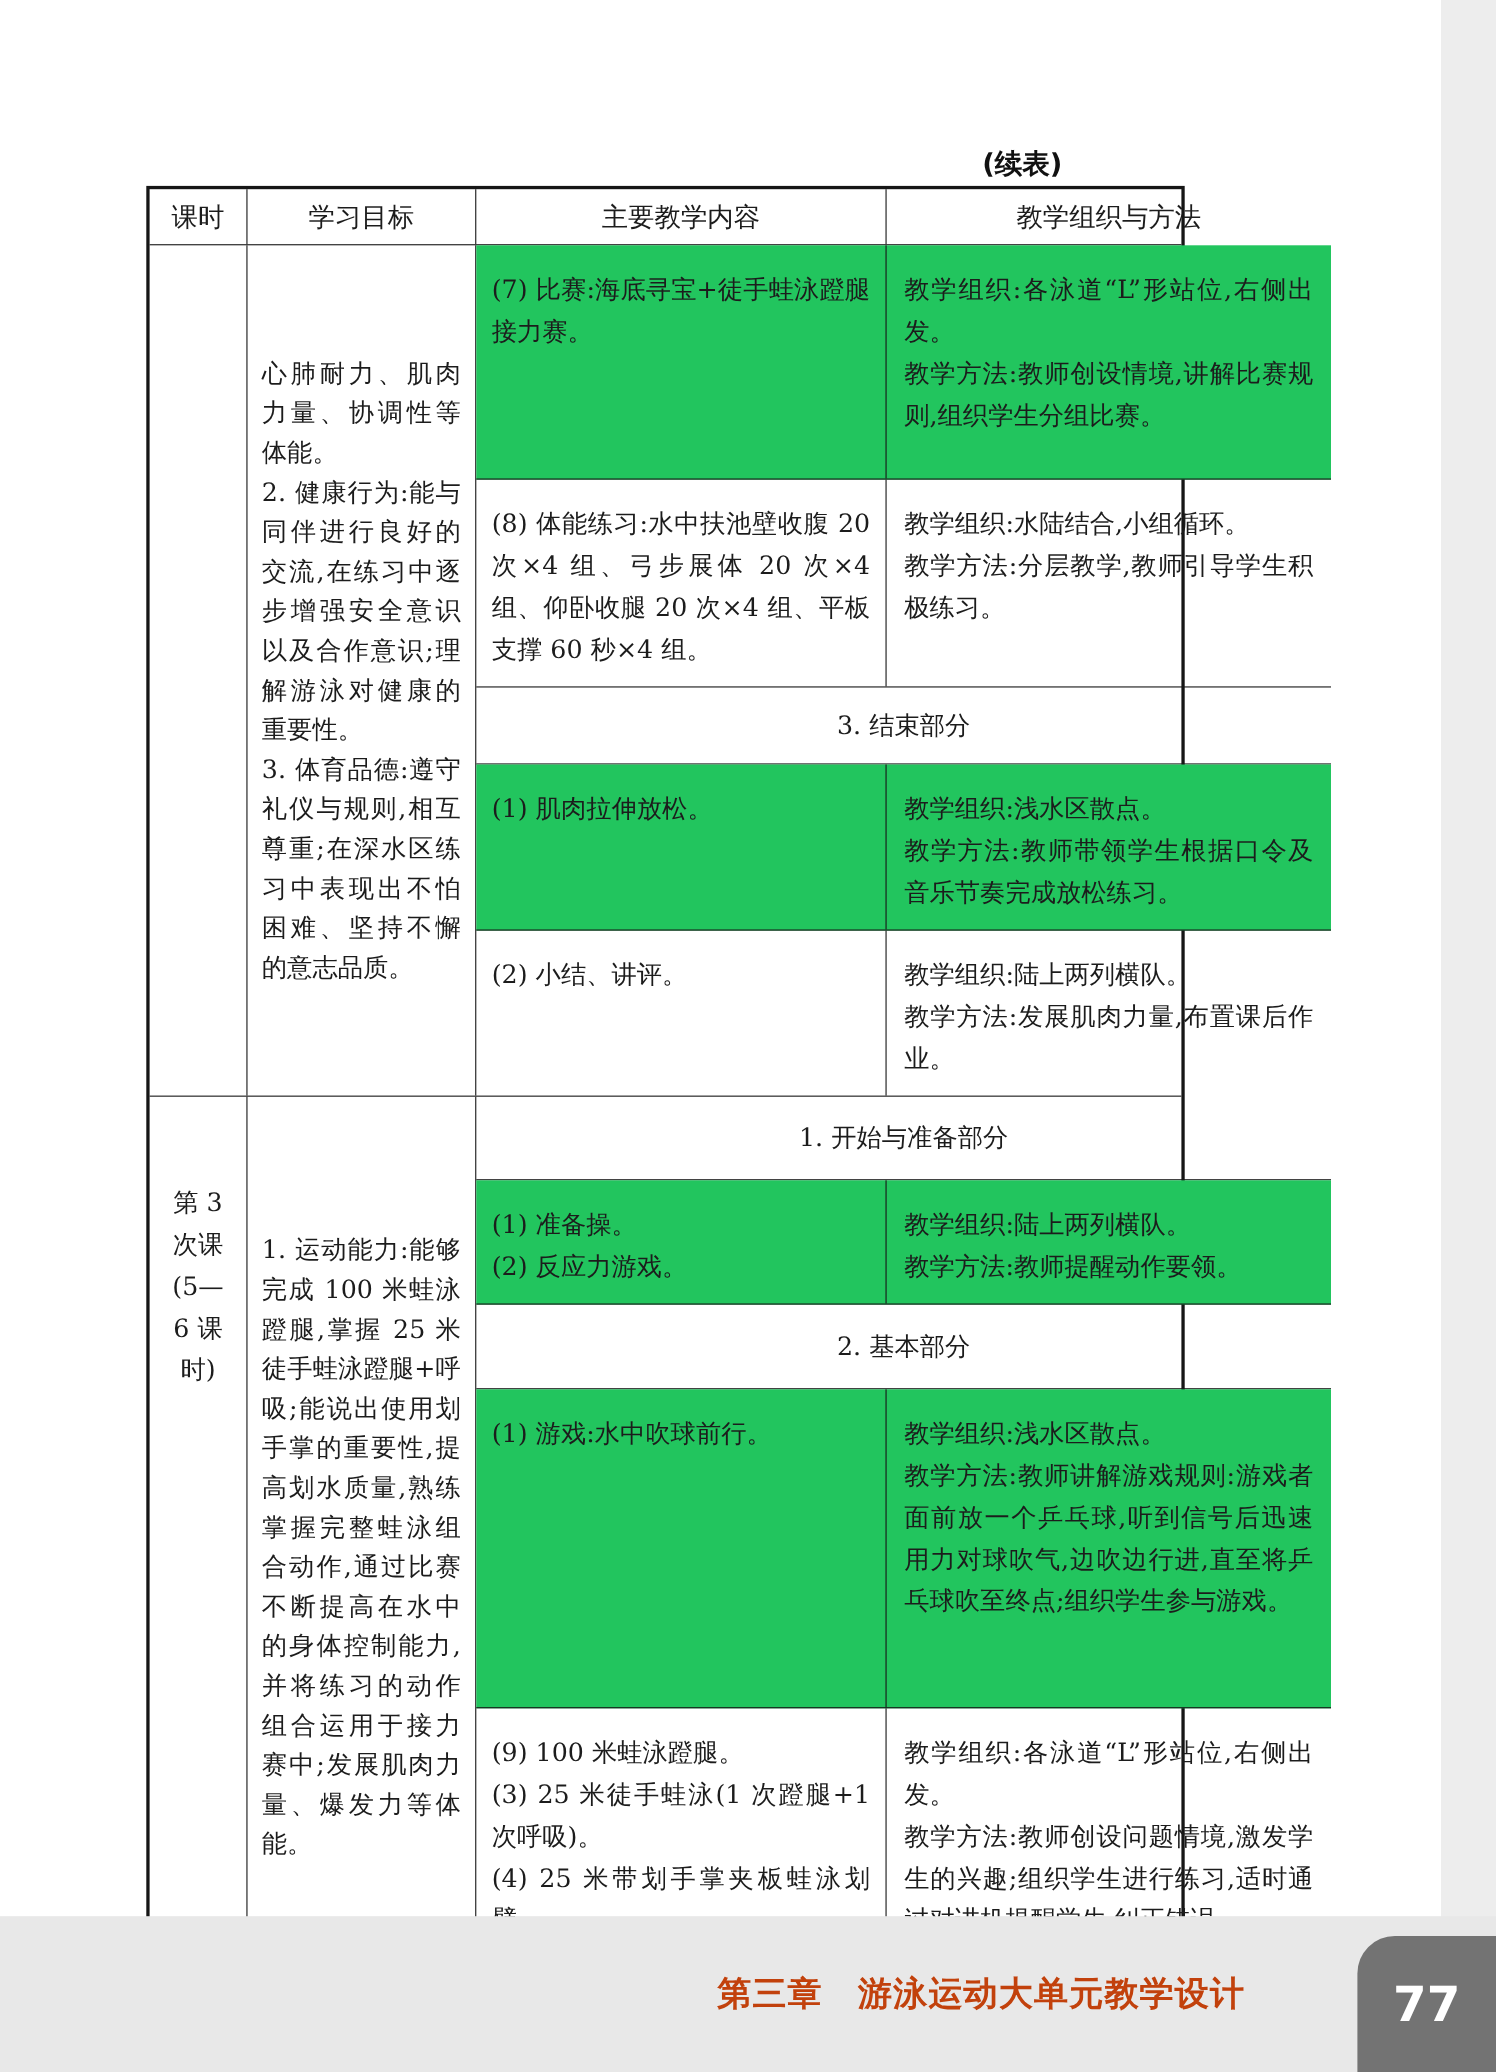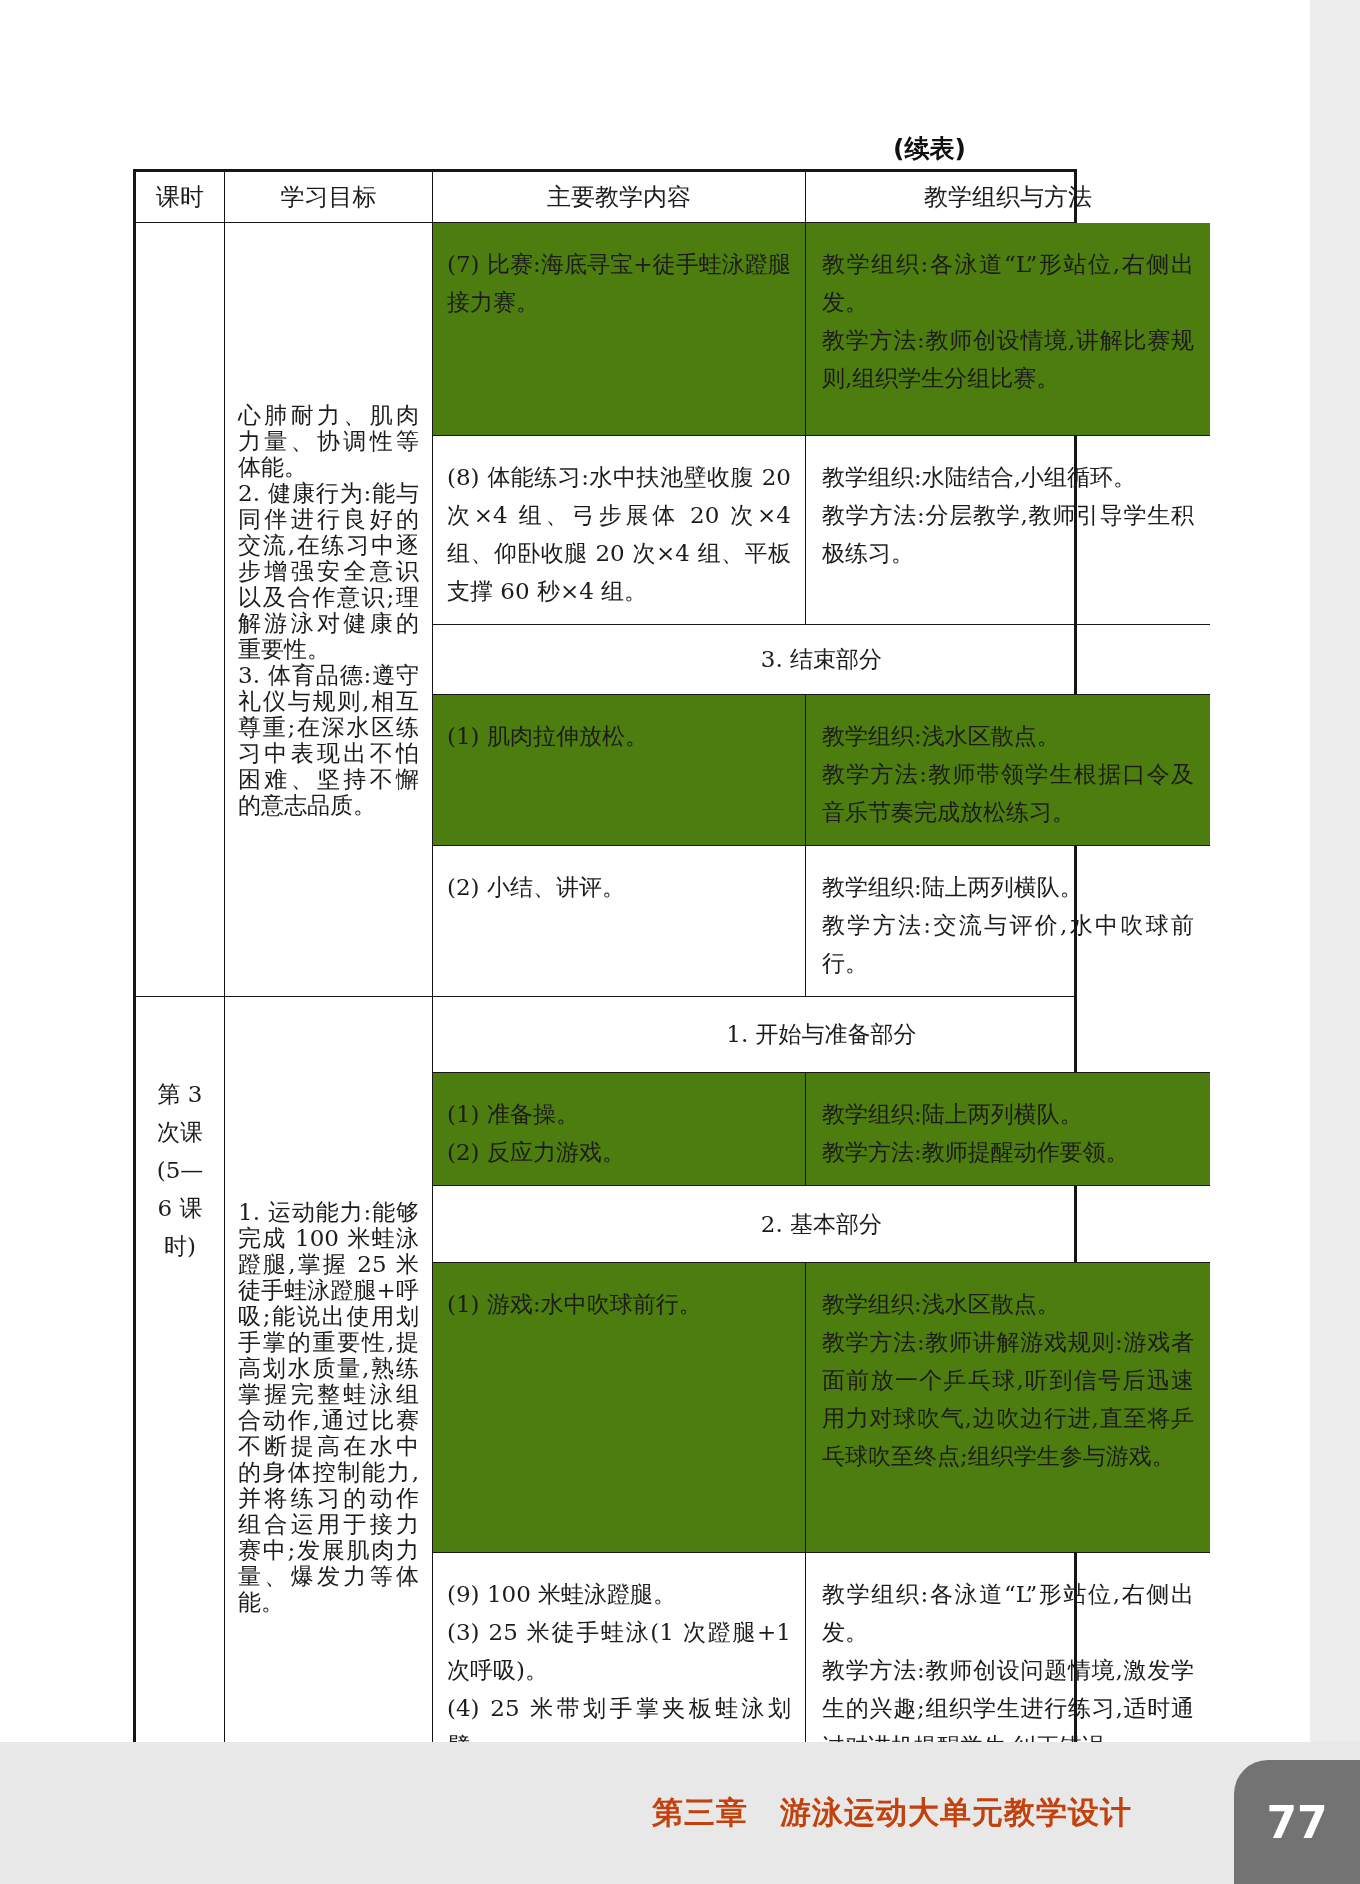--- a/index.html
+++ b/index.html
@@ -37,30 +37,30 @@
   .band { display:grid; grid-template-columns:89px 208px 777px; }
   .band.second { border-top:1px solid #161616; }
 
   .period-cell {
     box-sizing:border-box; border-right:1px solid #161616;
     display:flex; flex-direction:column; align-items:center;
     padding-top:78px; font-size:23px; line-height:38px;
   }
   .objectives-cell {
     box-sizing:border-box; border-right:1px solid #161616;
-    padding:0 13px; font-size:23px; line-height:26px;
+    padding:0 13px; font-size:23px; line-height:36px;
     display:flex; flex-direction:column; justify-content:center;
     text-align:justify;
   }
   .objectives-cell p { margin:0; }
 
   .sub { box-sizing:border-box; border-bottom:1px solid #161616; }
   .band .sub:last-child { border-bottom:1px solid #161616; }
   .band.second .sub:last-child { border-bottom:none; }
-  .sub.shaded { background:#4d7c0f; }
+  .sub.shaded { background:#22c55e; }
 
   .pair { display:grid; grid-template-columns:373px 404px; }
   .pair .content-cell {
     box-sizing:border-box; border-right:1px solid #161616;
     padding:22px 14px 14px; font-size:23px; line-height:38px; text-align:justify;
   }
   .pair .method-cell {
     box-sizing:border-box;
     padding:22px 16px 14px; font-size:23px; line-height:38px; text-align:justify;
   }
@@ -147,21 +147,21 @@
             <p>教学方法:教师带领学生根据口令及音乐节奏完成放松练习。</p>
           </div>
         </div>
 
         <div class="sub pair" style="min-height:114px; border-bottom:none;">
           <div class="content-cell">
             <p>(2) 小结、讲评。</p>
           </div>
           <div class="method-cell">
             <p>教学组织:陆上两列横队。</p>
-            <p>教学方法:交流与评价,水中吹球前行。</p>
+            <p>教学方法:发展肌肉力量,布置课后作业。</p>
           </div>
         </div>
 
       </div>
     </div>
 
     <div class="band second">
       <div class="period-cell">
         <div>第 3</div>
         <div>次课</div>

